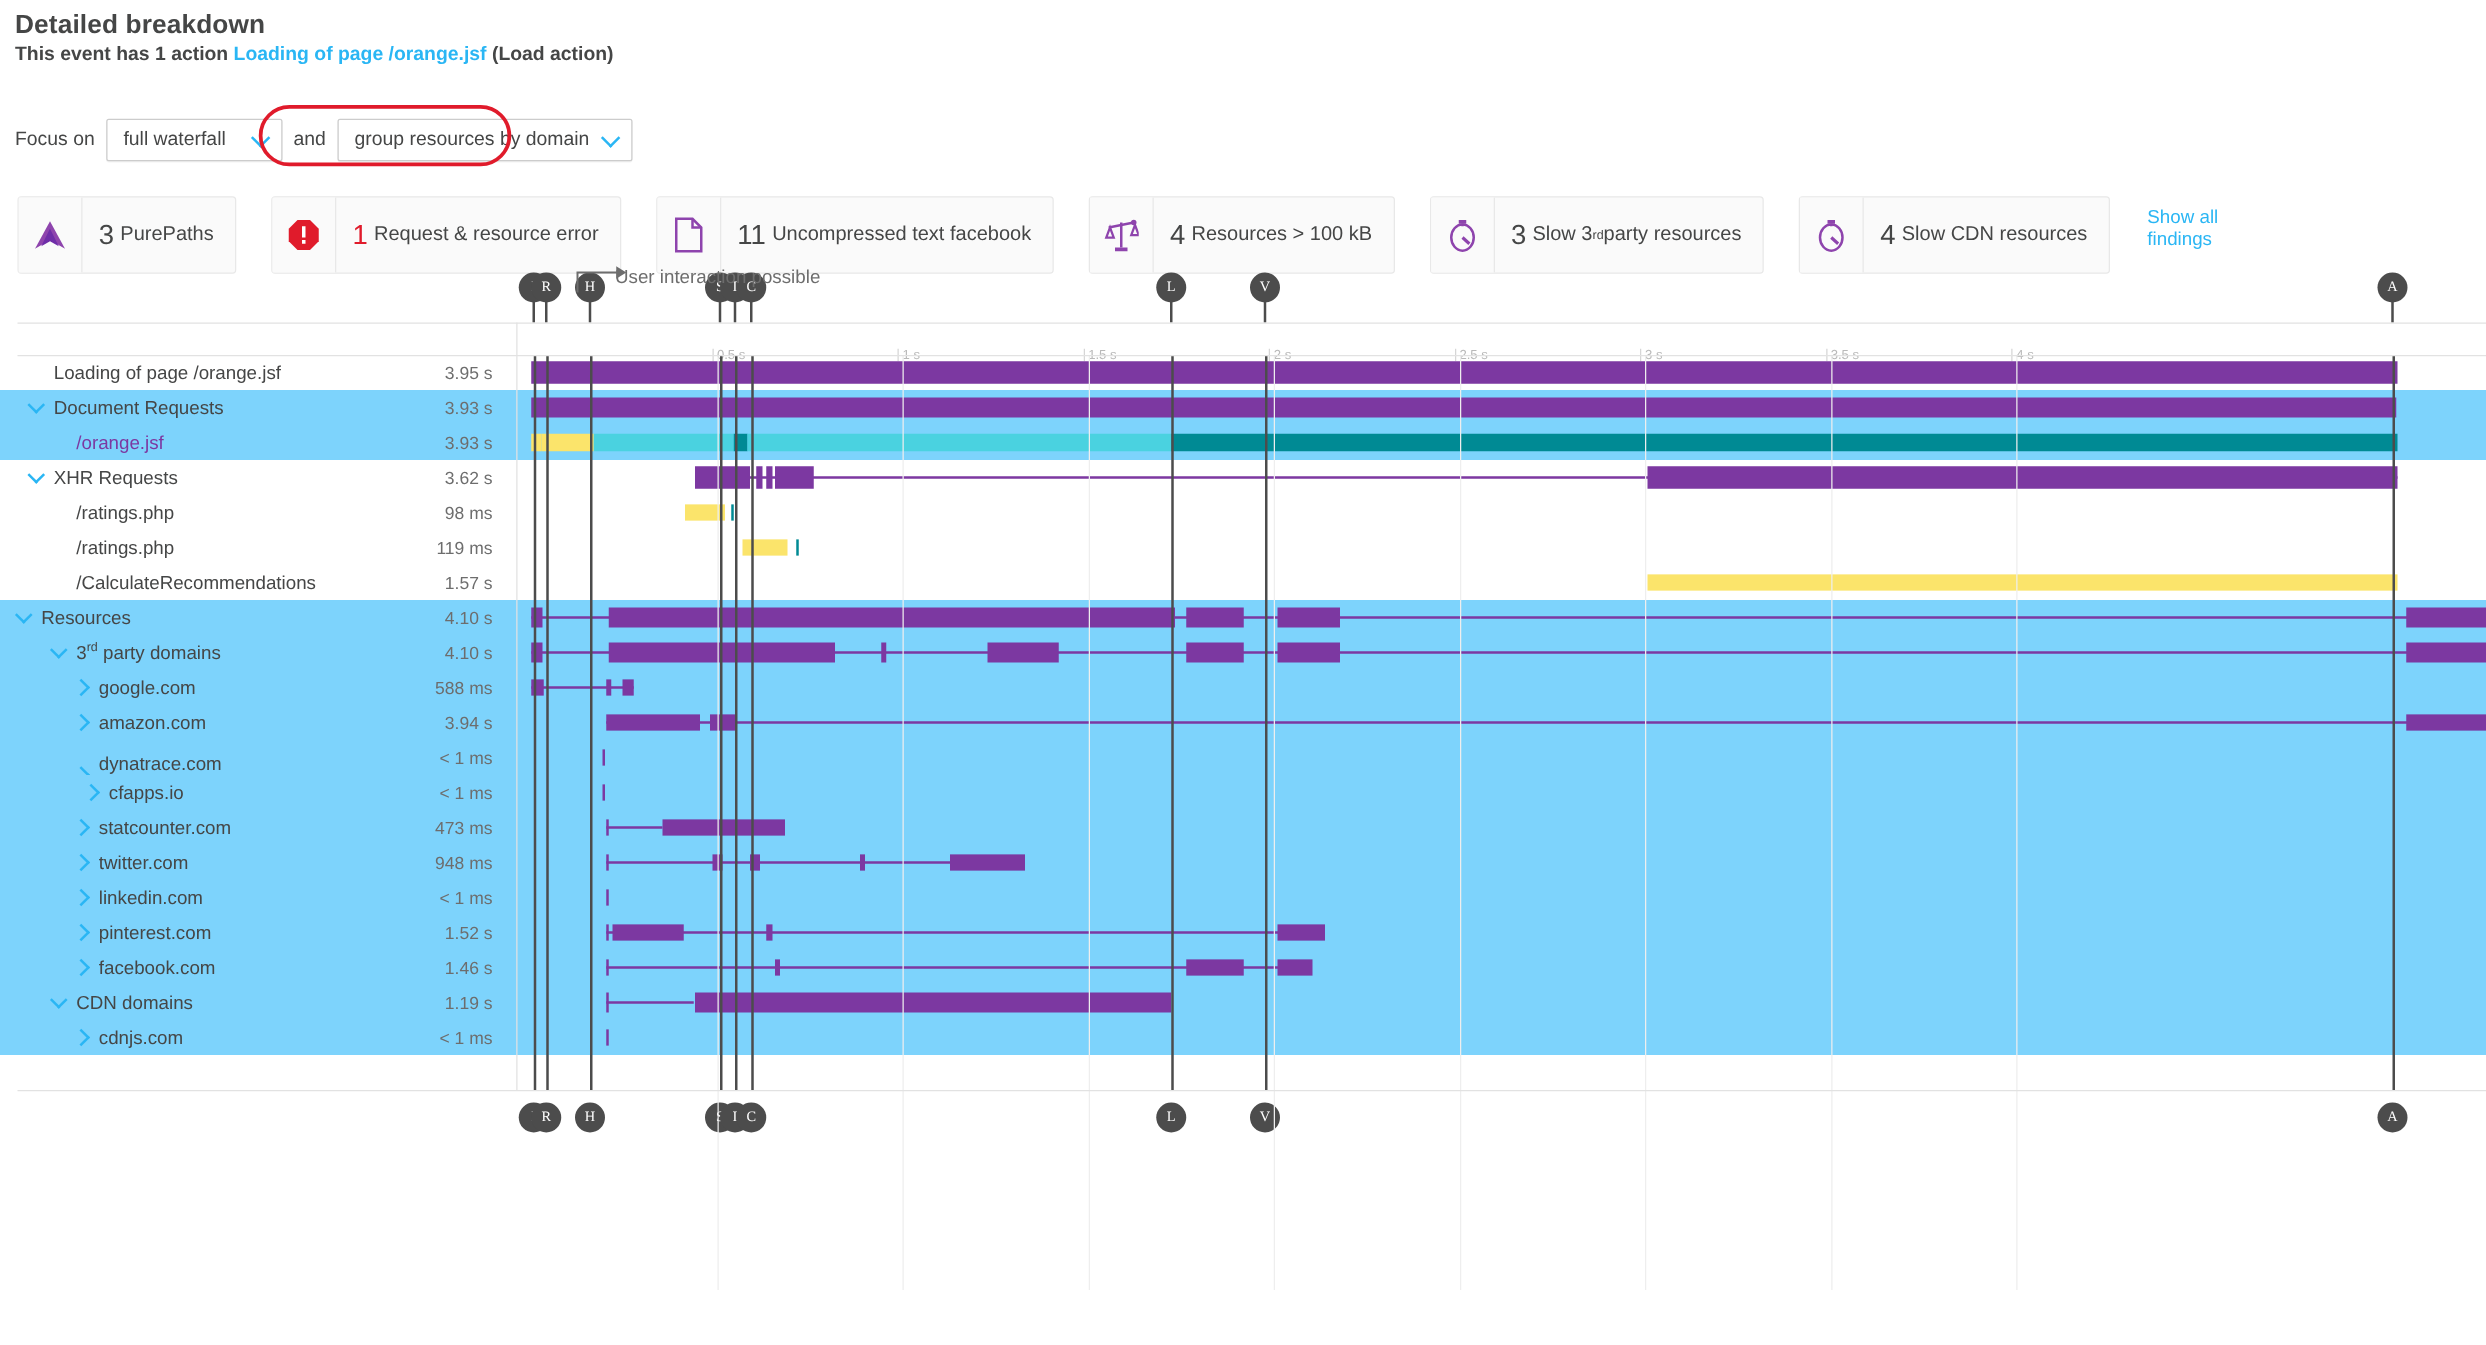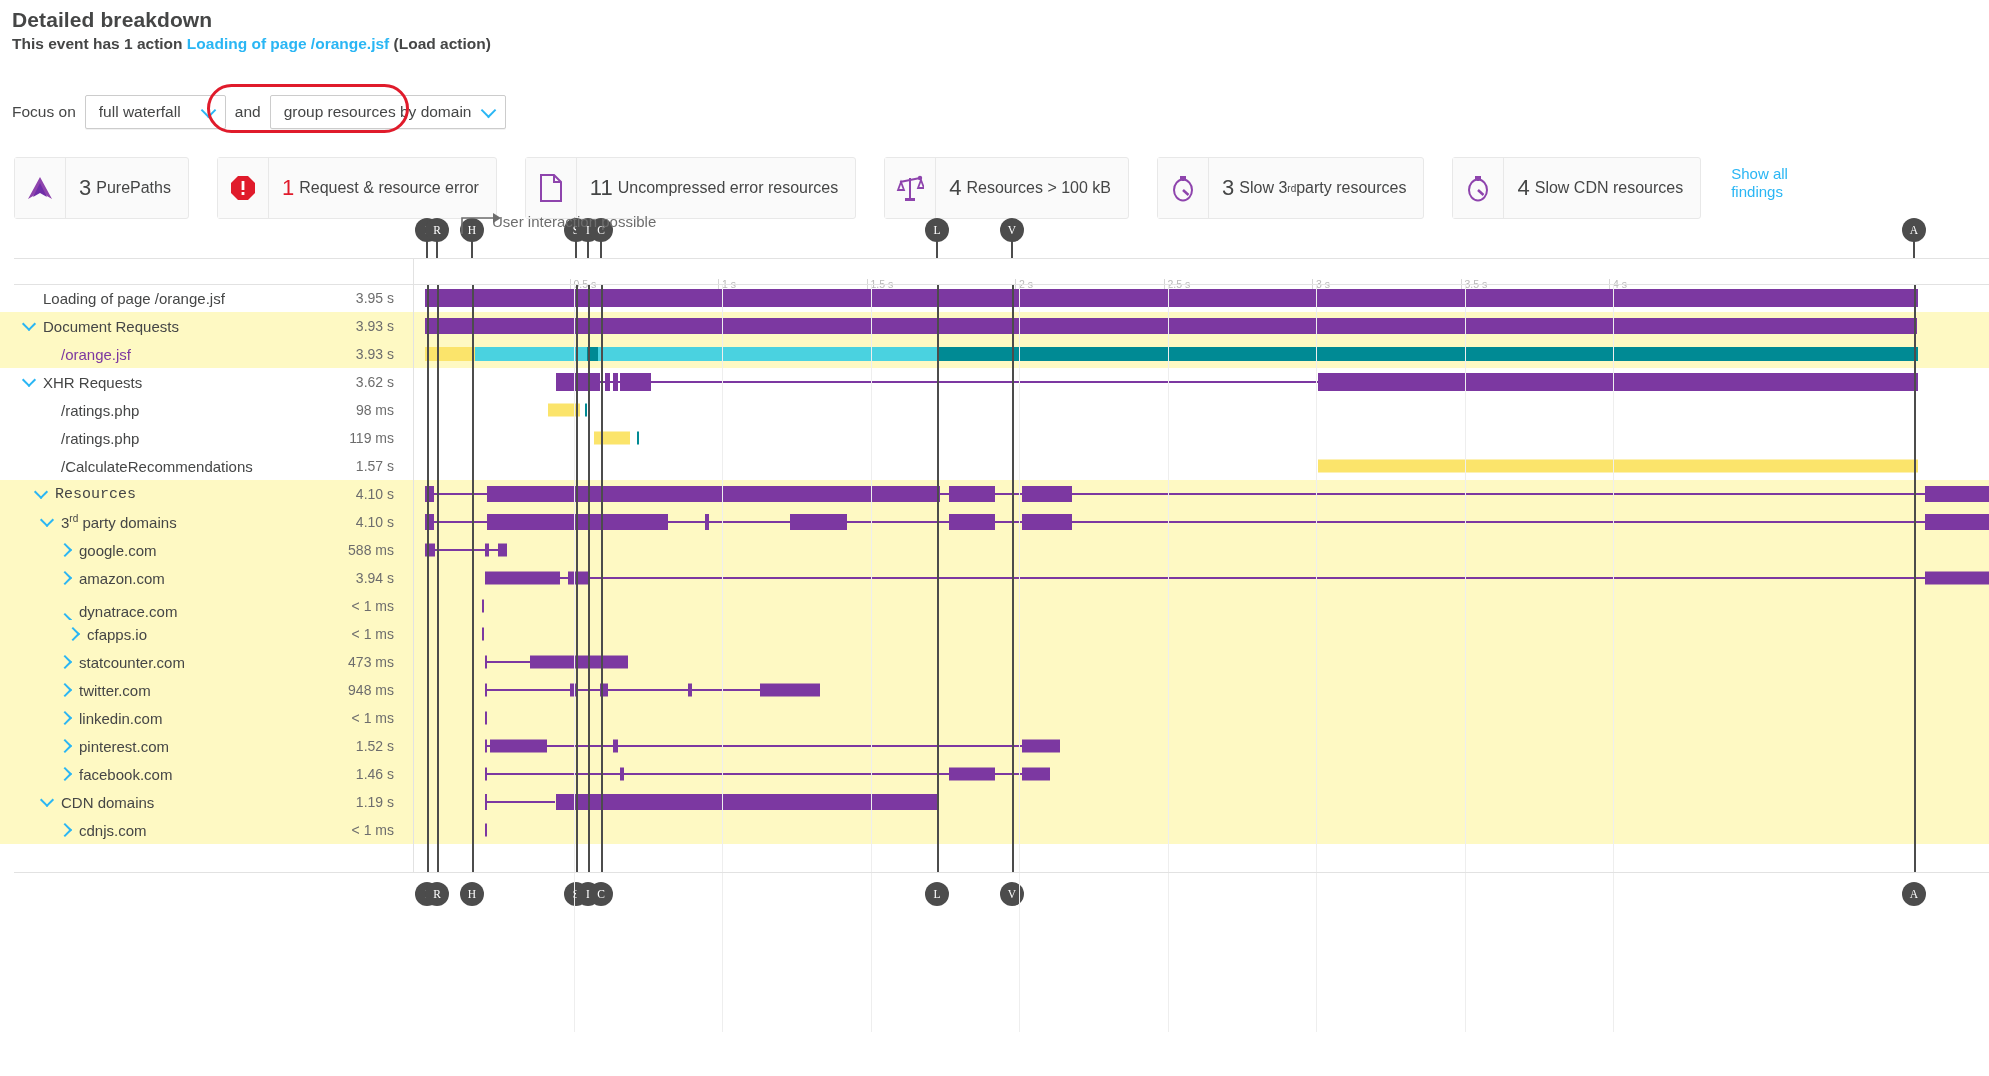--- a/index.html
+++ b/index.html
@@ -101,21 +101,21 @@
   .tick { position: absolute; top: 20px; font-size: 10.5px; color: #b9b9b9; white-space: nowrap; }
   .tick::before {
     content: ""; position: absolute; left: -4px; top: 1px; width: 1px; height: 10px; background: #d6d6d6;
   }
   .vgrid { position: absolute; top: 26px; bottom: 44px; width: 1px; background: #eeeeee; }
 
   .rows { position: absolute; left: 0; top: 26px; right: 0; }
   .row {
     position: relative; height: 28px; display: block;
   }
-  .row.alt { background: #fef9c3; }
+  .row.alt { background: #7dd3fc; }
   .row-label {
     position: absolute; left: 0; top: 0; height: 28px; width: 285px;
     display: flex; align-items: center; font-size: 15px; color: #454646;
     white-space: nowrap;
   }
   .row-label .chev {
     width: 16px; display: inline-block; margin-right: 5px; position: relative; flex: 0 0 16px;
   }
   .chev i {
     position: absolute; left: 2px; top: 50%;
@@ -194,21 +194,21 @@
 
     <div class="card">
       <div class="card-ico">
         <svg width="26" height="30" viewBox="0 0 26 30">
             <path d="M3 2 h13 l7 7 v19 h-20 z" fill="none" stroke="#8e44ad" stroke-width="2"></path>
             <path d="M16 2 v7 h7" fill="none" stroke="#8e44ad" stroke-width="2"></path>
           </svg>
       </div>
       <div class="card-txt">
         <span class="card-num">11</span>
-        <span>Uncompressed error resources</span>
+        <span>Uncompressed text facebook</span>
       </div>
     </div>
 
     <div class="card">
       <div class="card-ico">
         <svg width="28" height="30" viewBox="0 0 28 30">
             <line x1="14" y1="5" x2="14" y2="25" stroke="#8e44ad" stroke-width="2"></line>
             <line x1="4" y1="9" x2="24" y2="5" stroke="#8e44ad" stroke-width="2"></line>
             <circle cx="24" cy="5" r="2.2" fill="#8e44ad"></circle>
             <path d="M1 9 l3 8 h-6 z" transform="translate(4,0)" fill="none" stroke="#8e44ad" stroke-width="1.8"></path>
@@ -351,21 +351,21 @@
           <div class="row-label" style="padding-left: 40px;">
             <span class="chev "></span>
             <span class="txt">/CalculateRecommendations</span>
           </div>
           <div class="row-dur">1.57 s</div>
           <div class="lane">
             <div class="bar" style="left: 1318px; width: 600px; height: 13px; background: rgb(251, 228, 107);"></div>
           </div>
         </div>
         <div class="row alt">
-          <div class="row-label" style="padding-left: 34px; font-family: Liberation Mono, monospace;">
+          <div class="row-label" style="padding-left: 12px;">
             <span class="chev down">
               <i></i>
             </span>
             <span class="txt">Resources</span>
           </div>
           <div class="row-dur">4.10 s</div>
           <div class="lane">
             <div class="connector" style="left: 425px; width: 1545px;"></div>
             <div class="bar" style="left: 425px; width: 9px; height: 16px; background: rgb(124, 56, 161);"></div>
             <div class="bar" style="left: 487px; width: 453px; height: 16px; background: rgb(124, 56, 161);"></div>

